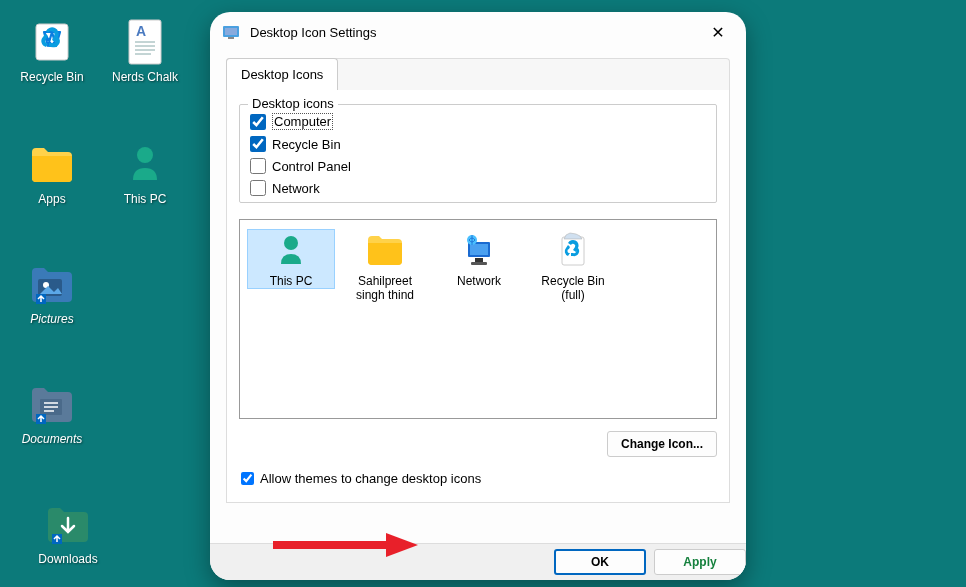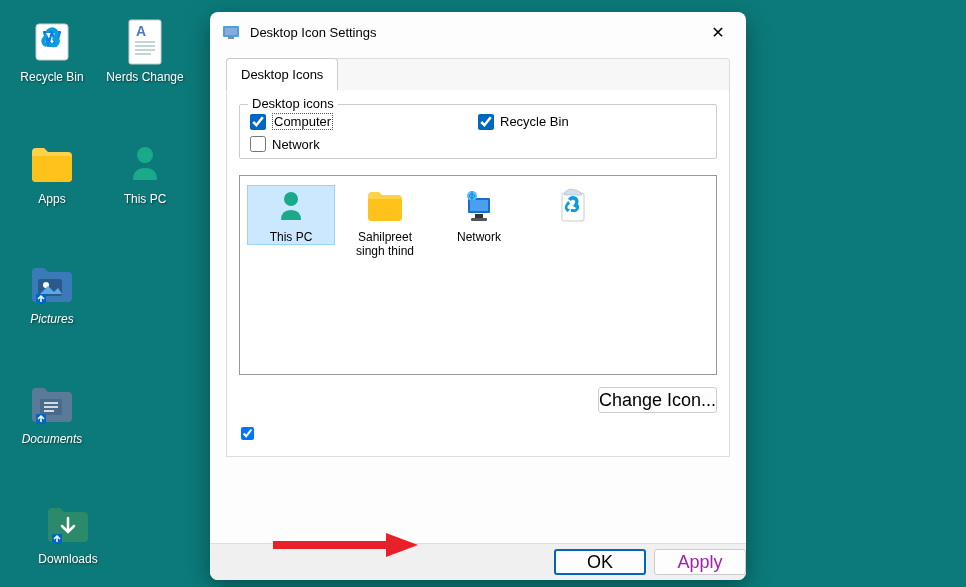--- a/index.html
+++ b/index.html
@@ -4,51 +4,51 @@
 <style>
 * { margin: 0; padding: 0; box-sizing: border-box; font-family: "Segoe UI", Tahoma, sans-serif; }
 body { width: 966px; height: 587px; background: #0c7a7a; position: relative; overflow: hidden; }
 
 
 .desktop-icon { position: absolute; width: 80px; display: flex; flex-direction: column; align-items: center; gap: 4px; cursor: pointer; }
 .desktop-icon .di-img { width: 48px; height: 48px; display: flex; align-items: center; justify-content: center; }
 .desktop-icon .di-label { color: #fff; font-size: 12px; text-align: center; text-shadow: 1px 1px 2px rgba(0,0,0,0.5); }
 
 
-.dialog { position: absolute; left: 210px; top: 12px; width: 536px; height: 568px; background: #fdfdfd; border-radius: 8px; box-shadow: 0 8px 24px rgba(0,0,0,0.35); overflow: hidden; }
+.dialog { position: absolute; left: 210px; top: 12px; width: 536px; height: 568px; background: #fdfdfd; border-radius: 20px; box-shadow: 0 8px 24px rgba(0,0,0,0.35); overflow: hidden; }
 .titlebar { height: 40px; display: flex; align-items: center; padding: 0 8px 0 12px; }
 .titlebar .tb-icon { width: 18px; height: 18px; margin-right: 10px; }
 .titlebar .tb-title { font-size: 13px; color: #000; }
 .titlebar .tb-spacer { flex: 1; }
 .titlebar .close-btn { width: 40px; height: 40px; display: flex; align-items: center; justify-content: center; cursor: pointer; font-size: 16px; }
 
 .dialog-body { padding: 6px 16px 0 16px; }
 
 .tabs { display: flex; border-bottom: 1px solid #ddd; background: #f7f7f7; border-radius: 4px 4px 0 0; border: 1px solid #ddd; border-bottom: none; }
 .tab { padding: 8px 14px; font-size: 13px; background: #fff; border: 1px solid #ccc; border-bottom: none; border-radius: 4px 4px 0 0; margin-top: -1px; margin-left: -1px; position: relative; z-index: 2; }
 
 .tab-panel { border: 1px solid #ddd; border-top: none; padding: 12px 12px 16px 12px; background: #fff; }
 
 .groupbox { border: 1px solid #ccc; border-radius: 2px; padding: 8px 10px 6px 10px; margin-top: 2px; position: relative; }
 .groupbox-title { position: absolute; top: -9px; left: 8px; background: #fff; padding: 0 4px; font-size: 13px; color: #000; }
-.chk-grid { display: grid; grid-template-columns: 1fr 1fr; row-gap: 6px; }
+.chk-grid { display: grid; grid-template-columns: 1fr; row-gap: 6px; }
 .chk { display: flex; align-items: center; gap: 6px; font-size: 13px; }
 .chk input[type=checkbox] { width: 16px; height: 16px; accent-color: #0067c0; }
 .chk-label.focused { border: 1px dotted #555; padding: 0 1px; }
 
 .preview-box { border: 1px solid #999; margin-top: 16px; height: 200px; padding: 10px 8px; display: flex; gap: 8px; align-items: flex-start; }
 .pv-item { width: 86px; display: flex; flex-direction: column; align-items: center; gap: 4px; cursor: pointer; }
 .pv-item.selected { background: #cce8ff; outline: 1px solid #99d1ff; }
 .pv-icon { width: 40px; height: 40px; display: flex; align-items: center; justify-content: center; }
 .pv-label { font-size: 12px; text-align: center; line-height: 1.2; }
 
 .btn-row { display: flex; justify-content: flex-end; gap: 8px; margin-top: 12px; }
-.btn { min-width: 110px; height: 26px; background: #fdfdfd; border: 1px solid #ccc; border-radius: 3px; font-size: 18px; cursor: pointer; }
+.btn { min-width: 110px; height: 26px; background: #fdfdfd; border: 1px solid #ccc; border-radius: 3px; font-size: 12px; cursor: pointer; font-weight: bold; }
 .btn.default { border: 2px solid #0067c0; }
-.btn[disabled] { color: #a21caf; cursor: default; }
+.btn[disabled] { color: #15803d; cursor: default; }
 
 .allow-row { display: flex; align-items: center; gap: 6px; font-size: 13px; margin-top: 14px; padding-left: 2px; }
 
 .footer-bar { position: absolute; bottom: 0; left: 0; right: 0; height: 37px; background: #f0f0f0; border-top: 1px solid #ddd; display: flex; align-items: center; justify-content: flex-end; padding: 0 0; gap: 8px; margin-top: 28px; }
 .footer-bar .btn { min-width: 92px; }
 
 .arrow { position: absolute; left: 268px; top: 530px; pointer-events: none; }
 </style>
 </head>
 <body>
@@ -130,21 +130,21 @@
   <div class="di-img">
     <svg width="40" height="48" viewBox="0 0 40 48">
         <rect x="4" y="2" width="32" height="44" rx="2" fill="#fff" stroke="#ccc"></rect>
         <text x="11" y="18" font-size="14" fill="#4a7ac0" font-weight="bold">A</text>
         <line x1="10" y1="24" x2="30" y2="24" stroke="#8aa" stroke-width="1"></line>
         <line x1="10" y1="28" x2="30" y2="28" stroke="#8aa" stroke-width="1"></line>
         <line x1="10" y1="32" x2="30" y2="32" stroke="#8aa" stroke-width="1"></line>
         <line x1="10" y1="36" x2="26" y2="36" stroke="#8aa" stroke-width="1"></line>
       </svg>
   </div>
-  <div class="di-label">Nerds Change</div>
+  <div class="di-label">Nerds Chalk</div>
 </div>
 
 <div class="desktop-icon" style="left:105px; top:140px;">
   <div class="di-img">
     <svg width="44" height="44" viewBox="0 0 44 44">
         <circle cx="22" cy="13" r="8" fill="#1aaa8a"></circle>
         <path d="M10 38 Q10 26 22 26 Q34 26 34 38 Z" fill="#1aaa8a"></path>
       </svg>
   </div>
   <div class="di-label">This PC</div>
@@ -178,20 +178,24 @@
           <label class="chk">
             <input type="checkbox" checked="" style="">
             <span class="chk-label focused">Computer</span>
           </label>
           <label class="chk">
             <input type="checkbox" checked="" style="">
             <span>Recycle Bin</span>
           </label>
           <label class="chk">
             <input type="checkbox" style="">
+            <span>Control Panel</span>
+          </label>
+          <label class="chk">
+            <input type="checkbox" style="">
             <span>Network</span>
           </label>
         </div>
       </fieldset>
 
       <div class="preview-box">
         <div class="pv-item selected">
           <div class="pv-icon">
             <svg width="36" height="36" viewBox="0 0 36 36">
                 <circle cx="18" cy="11" r="7" fill="#1aaa8a"></circle>
@@ -225,29 +229,31 @@
         <div class="pv-item">
           <div class="pv-icon">
             <svg width="34" height="38" viewBox="0 0 34 38">
                 <rect x="6" y="6" width="22" height="28" rx="2" fill="#fff" stroke="#ccc"></rect>
                 <path d="M10 4 L14 2 L20 3 L24 5 L26 8 L8 8 Z" fill="#d0e0f0" stroke="#aaa" stroke-width="0.5"></path>
                 <path d="M12 12 a5 5 0 0 1 10 5 l-2 4 -3 -2 2 -3 a2 2 0 0 0 -4 -2 z" fill="#0a9de0"></path>
                 <path d="M22 17 a5 5 0 0 1 -5 8 l-2 0 0 -3 2 0 a2 2 0 0 0 2 -4 z" fill="#0a9de0"></path>
                 <path d="M12 25 a5 5 0 0 1 -2 -8 l2 -3 2 2 -1 2 a2 2 0 0 0 1 4 z" fill="#0a9de0"></path>
               </svg>
           </div>
+          <div class="pv-label">Recycle Bin (full)</div>
         </div>
       </div>
 
       <div class="btn-row">
         <button class="btn">Change Icon...</button>
       </div>
 
       <label class="allow-row">
         <input type="checkbox" checked="" style="">
+        <span>Allow themes to change desktop icons</span>
       </label>
 
     </div>
   </div>
 
   <div class="footer-bar">
     <button class="btn default">OK</button>
     <button class="btn" disabled="">Apply</button>
   </div>
 </div>

